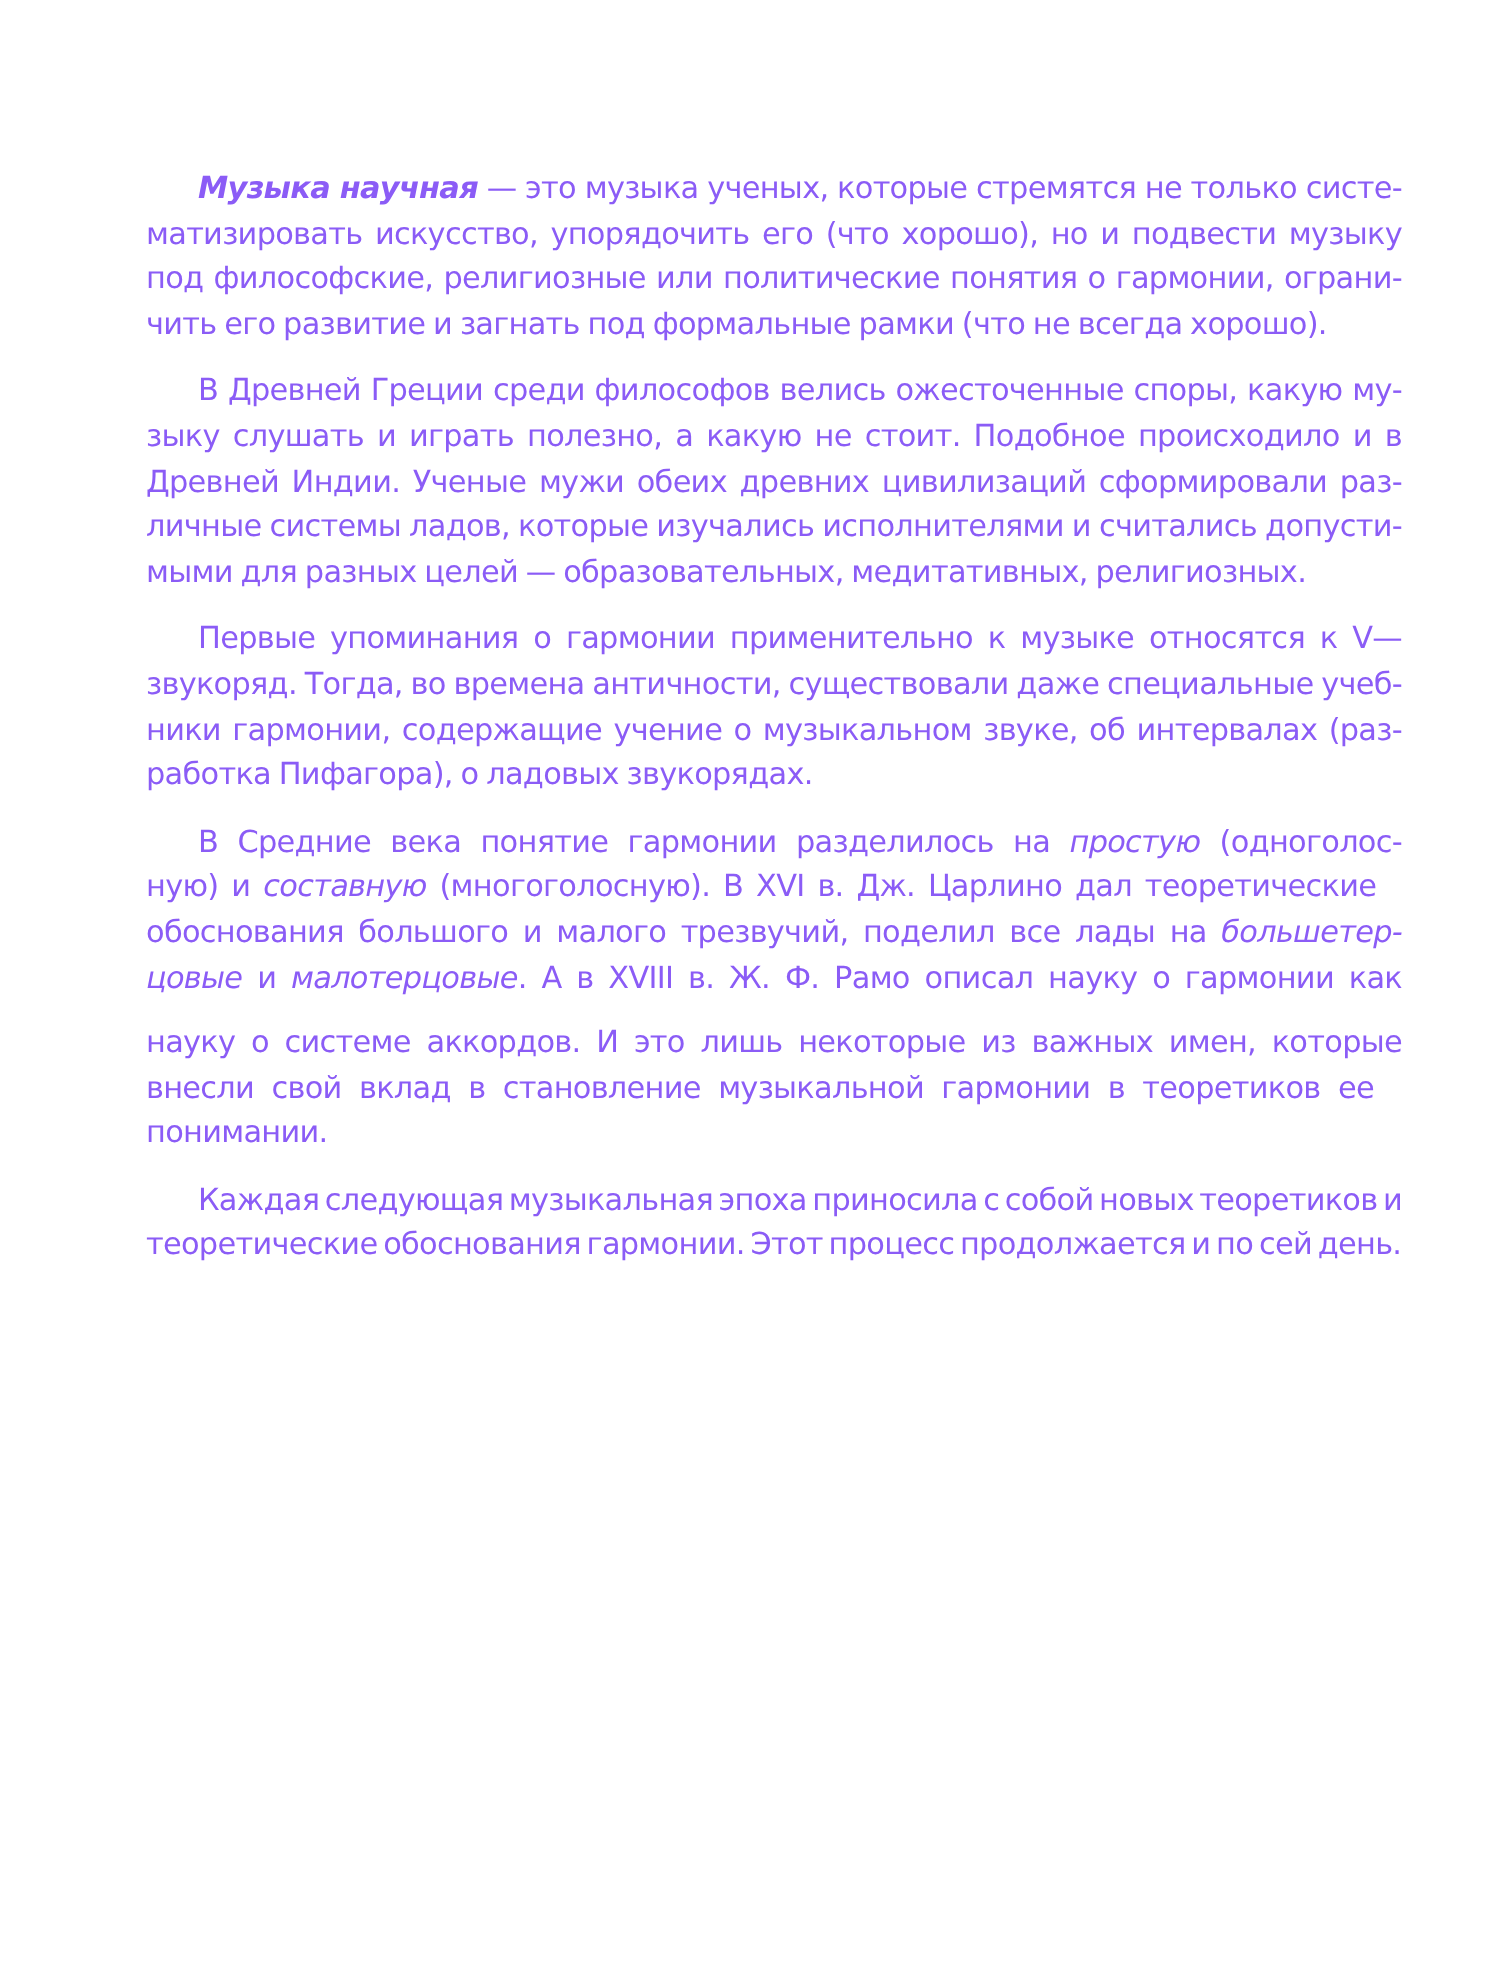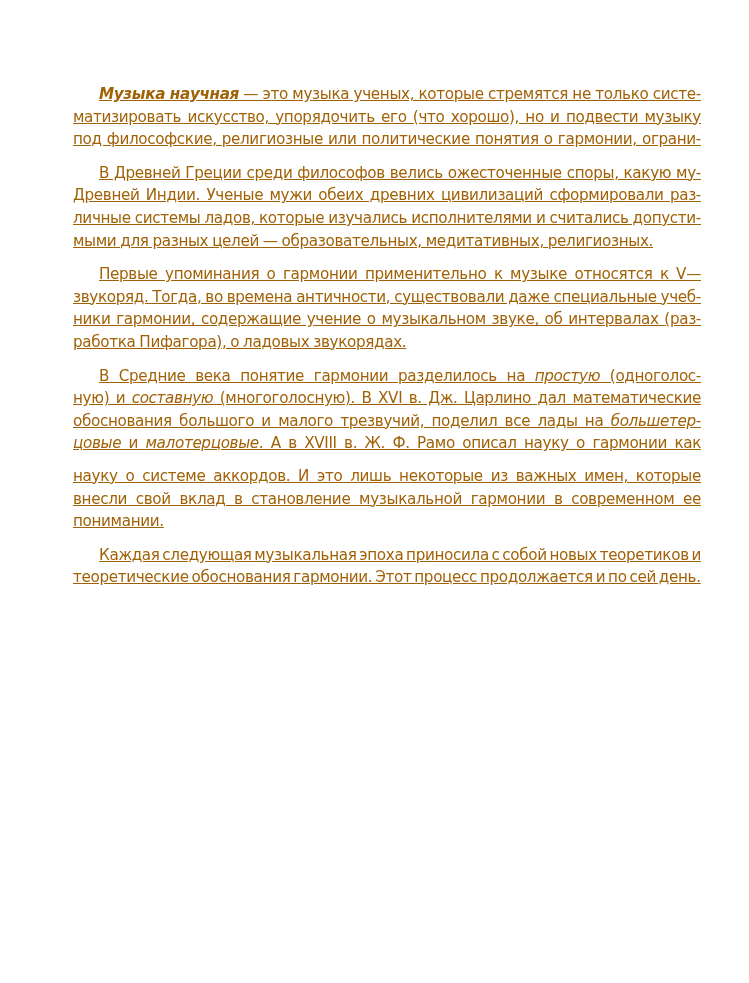--- a/index.html
+++ b/index.html
@@ -1,59 +1,61 @@
 <!DOCTYPE html>
 <html><head>
 <meta charset="utf-8">
 <style>
   html, body { margin: 0; padding: 0; background: #ffffff; }
   body { width: 749px; height: 983px; position: relative; overflow: hidden; }
   .page {
     position: absolute; left: 73px; top: 83px; width: 628px;
     font-family: "DejaVu Sans", sans-serif;
-    font-size: 15.2px; color: #a16207; text-decoration: underline;
+    font-size: 15.2px; color: #8b5cf6;
   }
   .para { margin: 0 0 11px 0; }
   .line {
     display: block; height: 22.6px; line-height: 22.6px;
     text-align: justify; text-align-last: justify; white-space: nowrap;
     letter-spacing: -0.35px; word-spacing: -0.6px;
   }
   .line.first { text-indent: 26px; }
   .line.last { text-align-last: left; }
   .line span.i { font-style: italic; }
   .line span.bi { font-style: italic; font-weight: bold; }
 </style>
 </head>
 <body>
 
 <div class="page" id="doc">
     <div class="para">
       <div class="line first" style="white-space: nowrap; text-align: left; text-align-last: left; word-spacing: -0.110937px;"><span class="bi">Музыка научная</span><span> — это музыка ученых, которые стремятся не только систе-</span></div>
       <div class="line" style="white-space: nowrap; text-align: right; text-align-last: left; word-spacing: 1.77153px;"><span>матизировать искусство, упорядочить его (что хорошо), но и подвести музыку</span></div>
       <div class="line" style="white-space: nowrap; text-align: left; text-align-last: left; word-spacing: 0.622656px;"><span>под философские, религиозные или политические понятия о гармонии, ограни-</span></div>
+      <div class="line last"><span>чить его развитие и загнать под формальные рамки (что не всегда хорошо).</span></div>
     </div>
     <div class="para">
       <div class="line first" style="white-space: nowrap; text-align: left; text-align-last: left; word-spacing: 0.410417px;"><span>В Древней Греции среди философов велись ожесточенные споры, какую му-</span></div>
+      <div class="line" style="white-space: nowrap; text-align: left; text-align-last: left; word-spacing: 2.03672px;"><span>зыку слушать и играть полезно, а какую не стоит. Подобное происходило и в</span></div>
       <div class="line" style="white-space: nowrap; text-align: left; text-align-last: left; word-spacing: 1.83945px;"><span>Древней Индии. Ученые мужи обеих древних цивилизаций сформировали раз-</span></div>
       <div class="line" style="white-space: nowrap; text-align: left; text-align-last: left; word-spacing: -0.459375px;"><span>личные системы ладов, которые изучались исполнителями и считались допусти-</span></div>
       <div class="line last"><span>мыми для разных целей — образовательных, медитативных, религиозных.</span></div>
     </div>
     <div class="para">
       <div class="line first" style="white-space: nowrap; text-align: left; text-align-last: left; word-spacing: 2.92778px;"><span>Первые упоминания о гармонии применительно к музыке относятся к V—</span></div>
       <div class="line" style="white-space: nowrap; text-align: right; text-align-last: left; word-spacing: -0.590234px;"><span>звукоряд. Тогда, во времена античности, существовали даже специальные учеб-</span></div>
       <div class="line" style="white-space: nowrap; text-align: left; text-align-last: left; word-spacing: 1.22639px;"><span>ники гармонии, содержащие учение о музыкальном звуке, об интервалах (раз-</span></div>
       <div class="line last"><span>работка Пифагора), о ладовых звукорядах.</span></div>
     </div>
     <div class="para">
       <div class="line first" style="white-space: nowrap; text-align: left; text-align-last: left; word-spacing: 5.18516px;"><span>В Средние века понятие гармонии разделилось на </span><span class="i">простую</span><span> (одноголос-</span></div>
-      <div class="line" style="white-space: nowrap; text-align: left; text-align-last: left; word-spacing: 1.96094px;"><span>ную) и </span><span class="i">составную</span><span> (многоголосную). В XVI в. Дж. Царлино дал математические</span></div>
+      <div class="line" style="white-space: nowrap; text-align: left; text-align-last: left; word-spacing: 1.96094px;"><span>ную) и </span><span class="i">составную</span><span> (многоголосную). В XVI в. Дж. Царлино дал теоретические</span></div>
       <div class="line" style="white-space: nowrap; text-align: left; text-align-last: left; word-spacing: 2.77674px;"><span>обоснования большого и малого трезвучий, поделил все лады на </span><span class="i">большетер-</span></div>
       <div class="line" style="white-space: nowrap; text-align: right; text-align-last: left; word-spacing: 2.93013px;"><span class="i">цовые</span><span> и </span><span class="i">малотерцовые</span><span>. А в XVIII в. Ж. Ф. Рамо описал науку о гармонии как</span></div>
       <div class="line" style="white-space: nowrap; text-align: left; text-align-last: left; word-spacing: 3.37017px; margin-top: 10px;"><span>науку о системе аккордов. И это лишь некоторые из важных имен, которые</span></div>
-      <div class="line" style="white-space: nowrap; text-align: left; text-align-last: left; word-spacing: 4.21076px;"><span>внесли свой вклад в становление музыкальной гармонии в современном ее</span></div>
+      <div class="line" style="white-space: nowrap; text-align: left; text-align-last: left; word-spacing: 4.21076px;"><span>внесли свой вклад в становление музыкальной гармонии в теоретиков ее</span></div>
       <div class="line last"><span>понимании.</span></div>
     </div>
     <div class="para">
       <div class="line first" style="white-space: nowrap; text-align: left; text-align-last: left; word-spacing: -1.74063px;"><span>Каждая следующая музыкальная эпоха приносила с собой новых теоретиков и</span></div>
       <div class="line last" style="word-spacing: -1.6px;"><span>теоретические обоснования гармонии. Этот процесс продолжается и по сей день.</span></div>
     </div>
   </div>
 
 </body></html>

